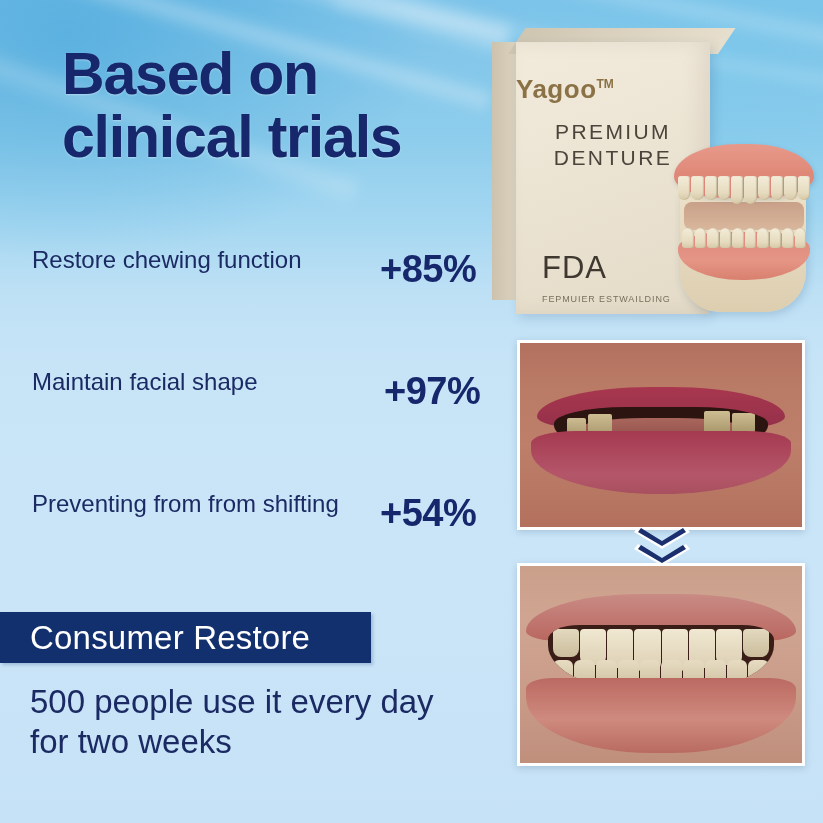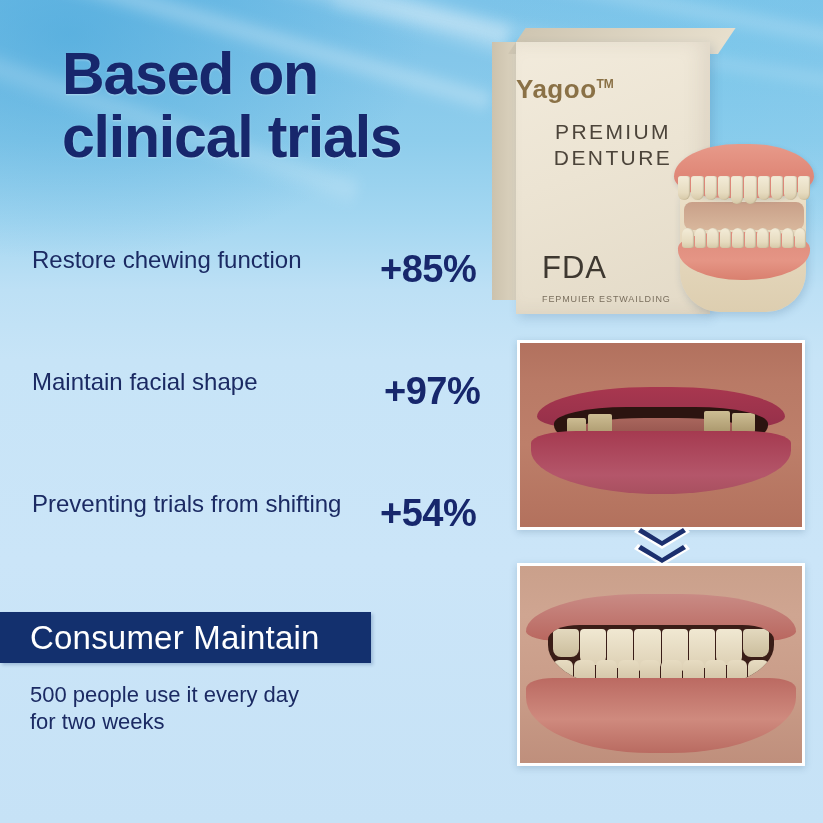--- a/index.html
+++ b/index.html
@@ -69,21 +69,21 @@
     position:absolute; left:0; top:612px; width:371px; height:51px;
     background:#13306e; display:flex; align-items:center;
     box-shadow:2px 2px 3px rgba(30,70,130,.25);
   }
   .banner .btxt {
     color:#ffffff; font-size:33px; font-weight:400; margin-left:30px; letter-spacing:.2px;
   }
 
   .footnote {
     position:absolute; left:30px; top:682px; width:460px;
-    font-size:22px; line-height:1.22; color:#1b2a63;
+    font-size:33px; line-height:1.22; color:#1b2a63;
   }
 
   
   #right { position:absolute; left:500px; top:0; width:323px; height:823px; z-index:6; }
 
   
   .pkg { position:absolute; left:8px; top:28px; width:210px; height:270px; }
   .pkg-top {
     position:absolute; left:0; top:0; width:210px; height:26px;
     background:linear-gradient(to right,#cfc6b2,#e7dfcd);
@@ -274,28 +274,28 @@
   <div class="feature" id="f1">
     <div class="txt">
       <span>Maintain facial</span>
       <span>shape</span>
     </div>
     <div class="pct">+97%</div>
   </div>
 
   <div class="feature" id="f2">
     <div class="txt">
-      <span>Preventing trials</span>
+      <span>Preventing from</span>
       <span>from shifting</span>
     </div>
     <div class="pct">+54%</div>
   </div>
 
   <div class="banner">
-    <span class="btxt">Consumer Maintain</span>
+    <span class="btxt">Consumer Restore</span>
   </div>
 
   <div class="footnote">
     <div>500 people use it every day</div>
     <div>for two weeks</div>
   </div>
 </div>
 
 <div id="right">
 

